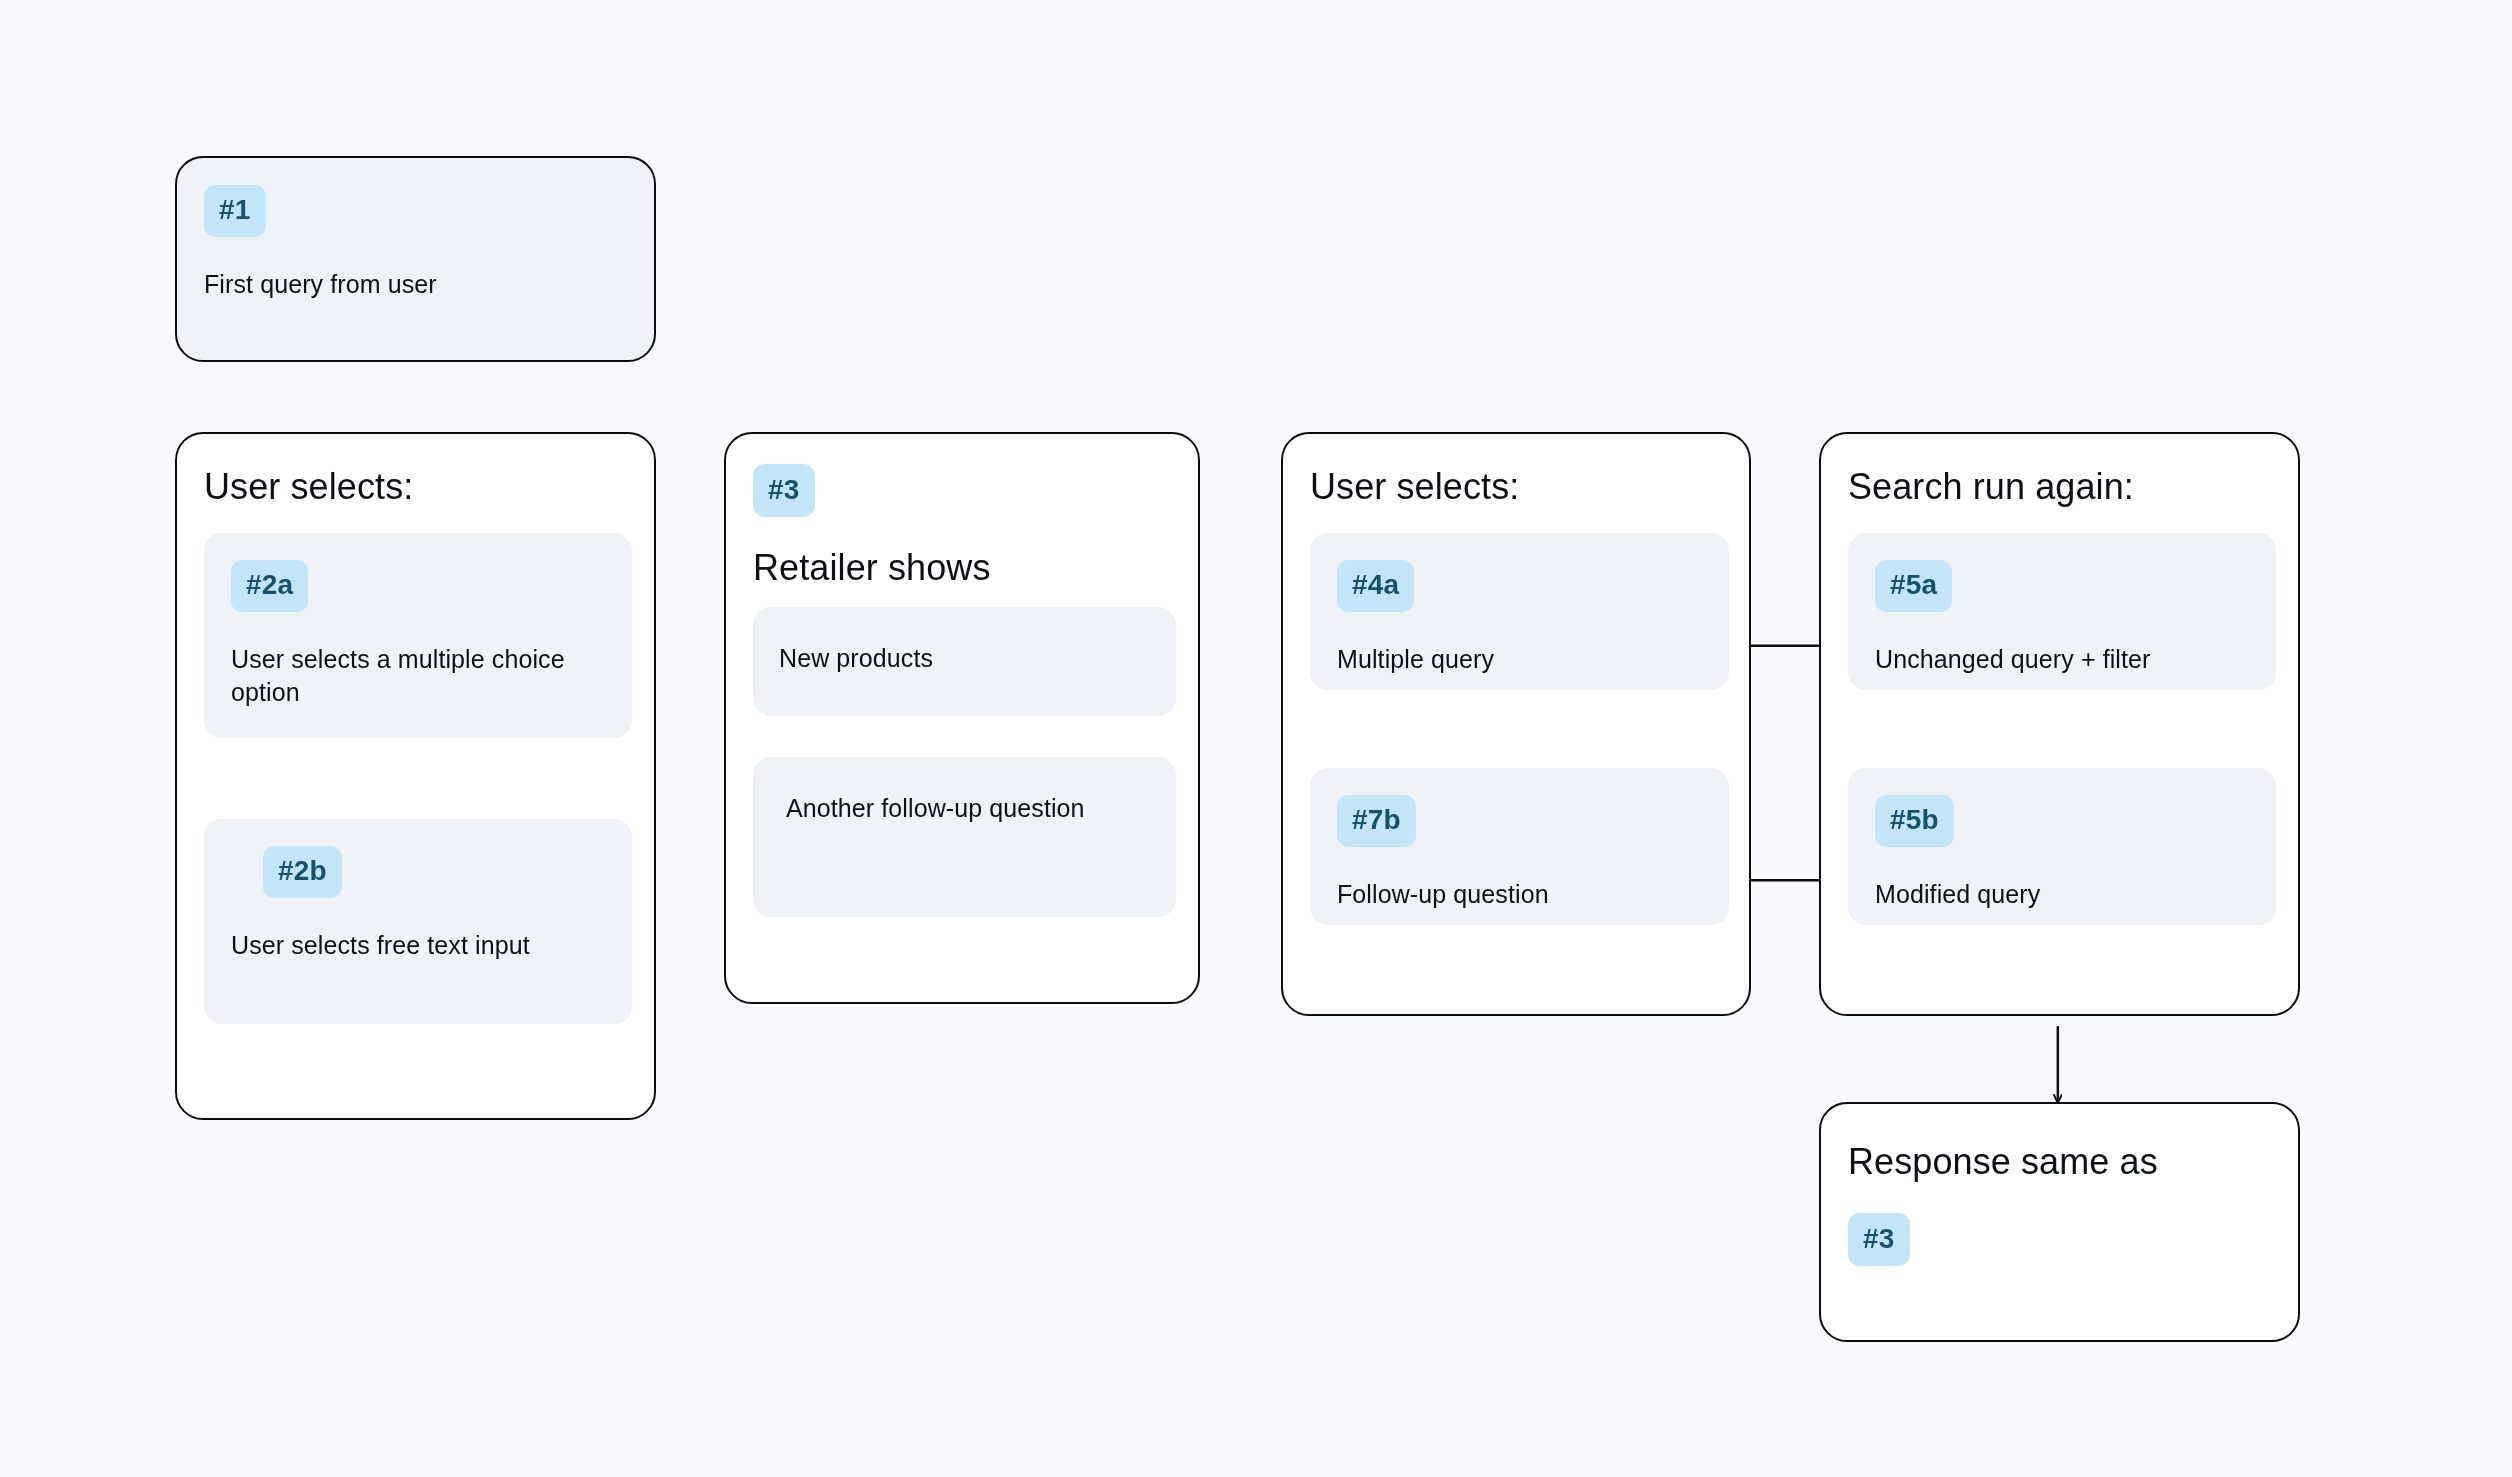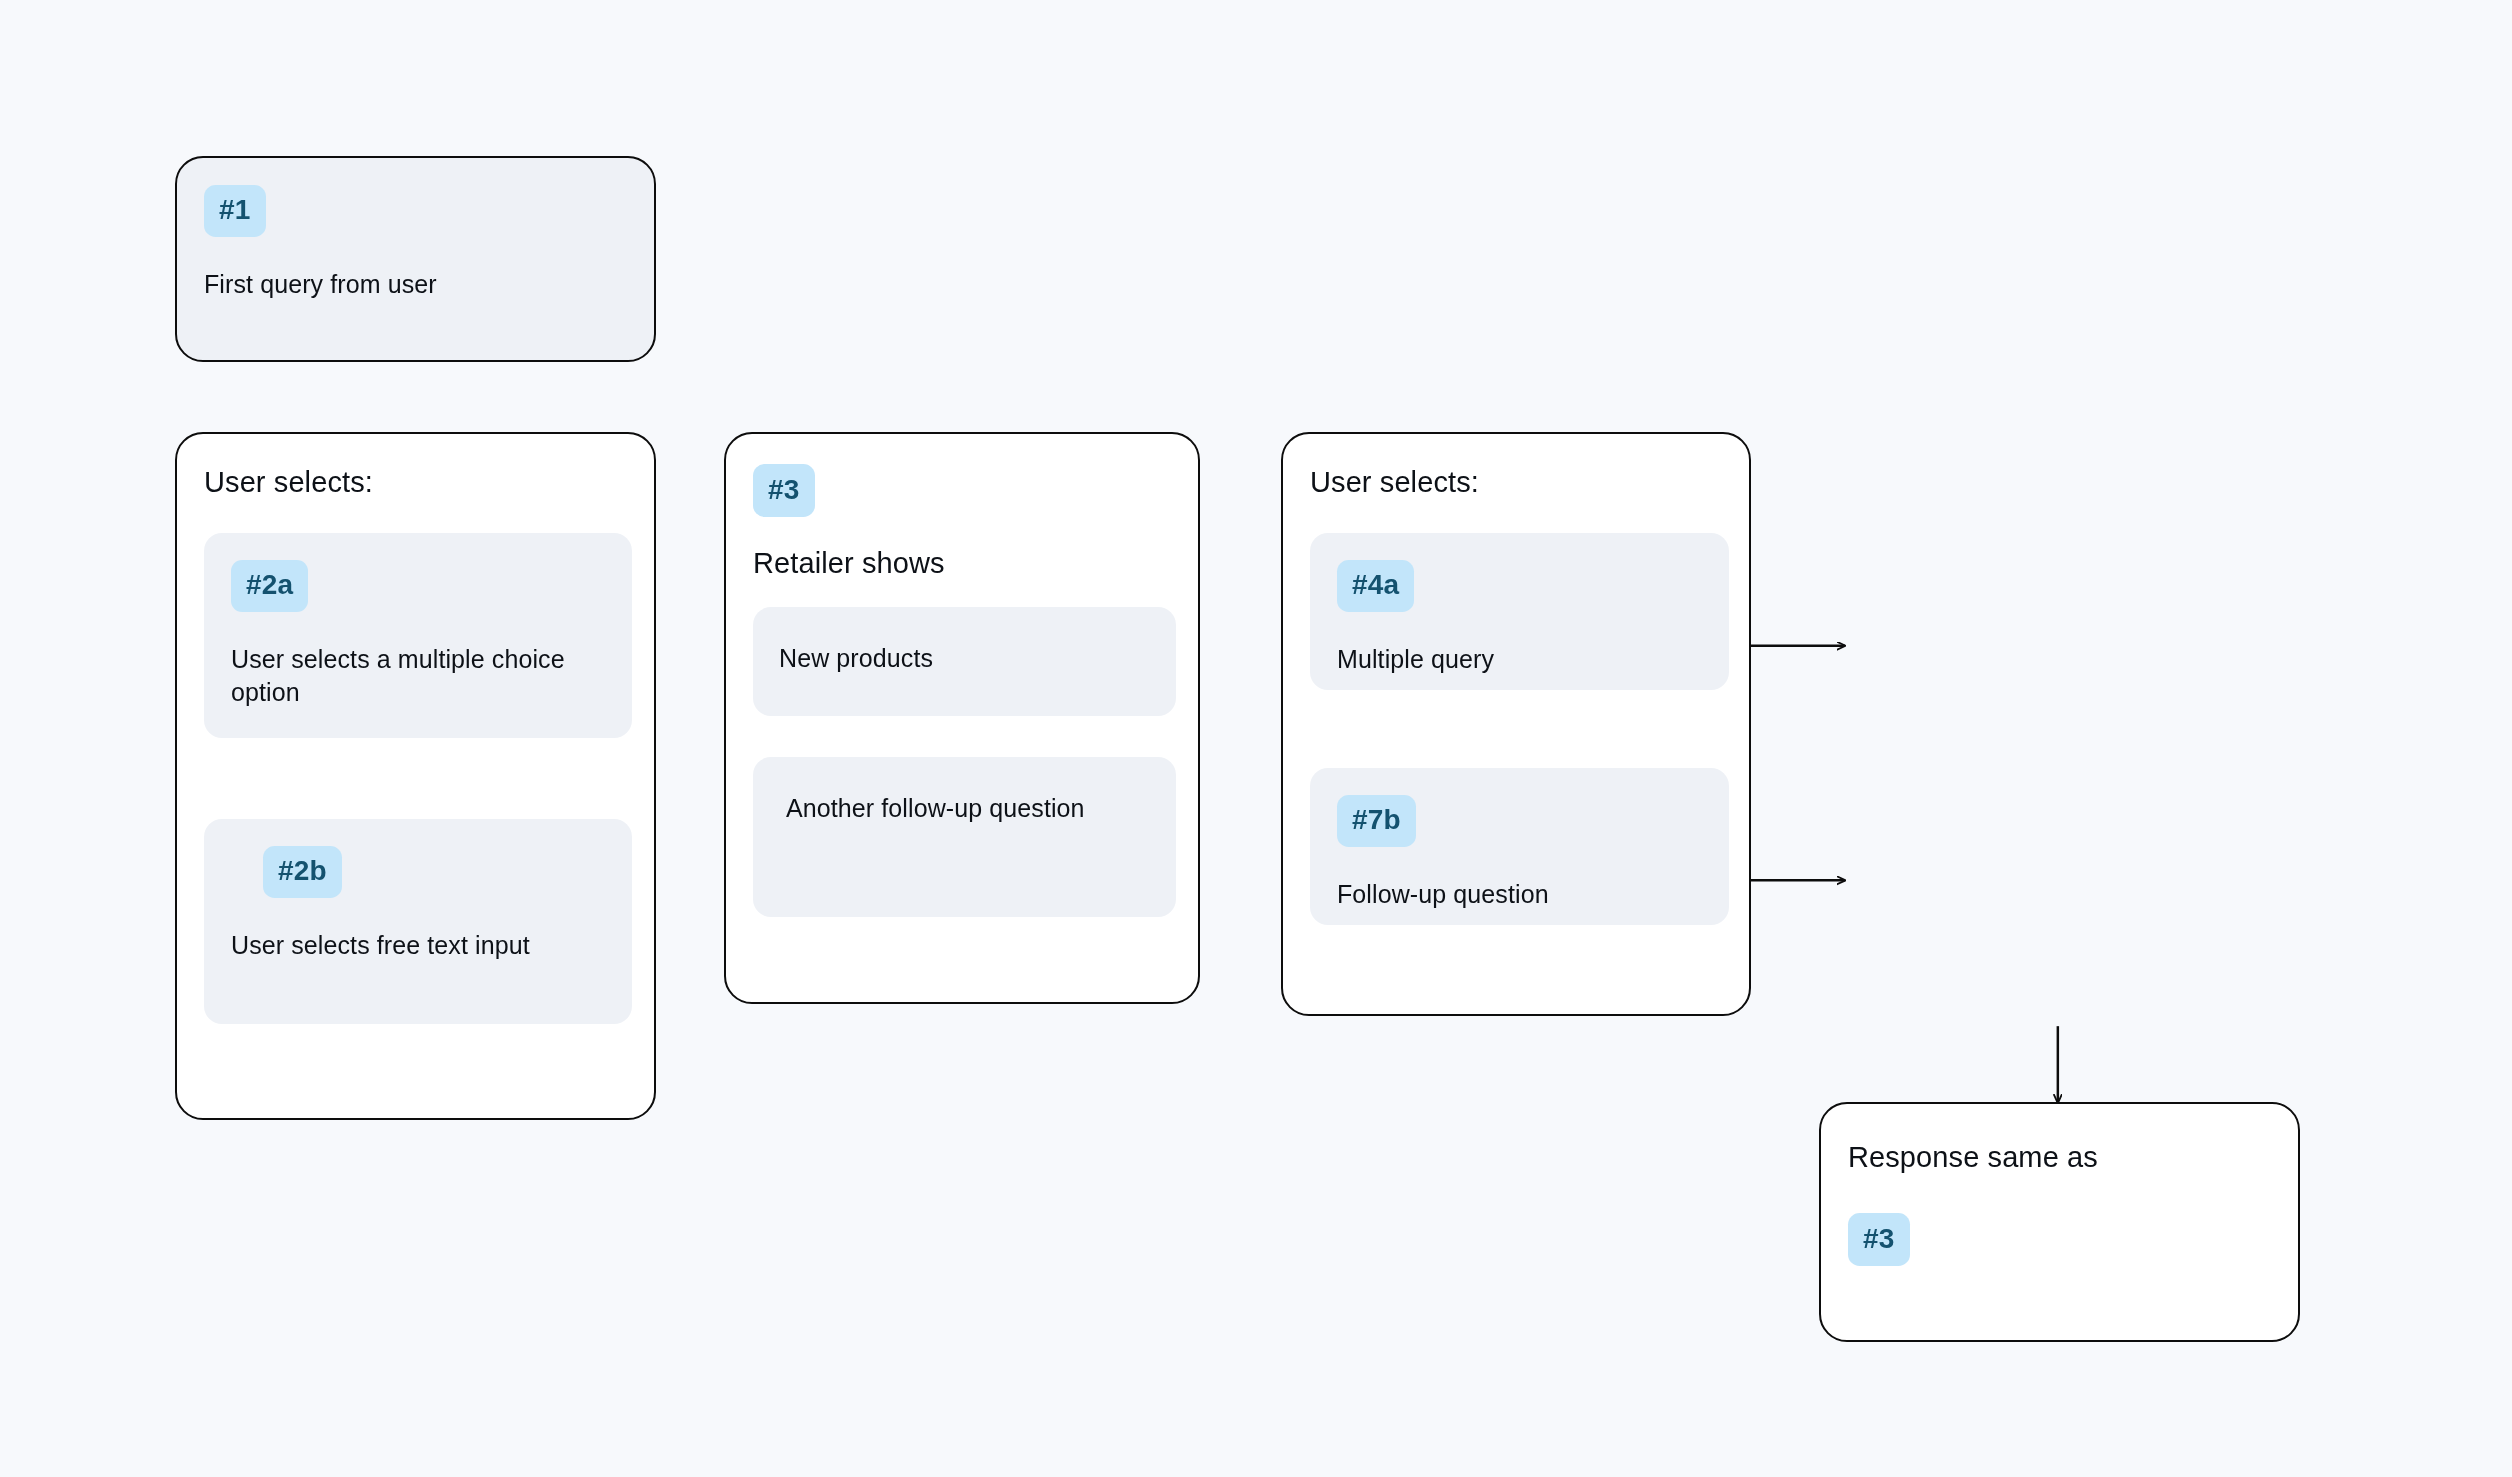--- a/index.html
+++ b/index.html
@@ -39,21 +39,21 @@
     font-weight: 700;
     font-size: 28px;
     line-height: 1;
     padding: 11.6px 15px 13.3px 15px;
     border-radius: 11.6px;
     letter-spacing: 0.2px;
   }
 
   
   .card-title {
-    font-size: 29px;
+    font-size: 36px;
     line-height: 1.28;
     color: #0d1117;
     letter-spacing: 0.1px;
   }
   .item-text {
     font-size: 25px;
     line-height: 1.3;
     color: #0d1117;
     letter-spacing: 0.1px;
   }
@@ -133,20 +133,33 @@
       <span class="badge abs" style="left:27px; top:26.5px;">#4a</span>
       <div class="item-text abs" style="left:27px; top:110px; width:356px;">Multiple query</div>
     </div>
 
     <div class="inner" style="left:27px; top:334px; width:419px; height:157px;">
       <span class="badge abs" style="left:27px; top:26.5px;">#7b</span>
       <div class="item-text abs" style="left:27px; top:110px; width:356px;">Follow-up question</div>
     </div>
   </div>
 
+  <div class="card" style="left:1819px; top:432px; width:481px; height:584px;">
+    <div class="card-title abs" style="left:27px; top:30px; width:431px;">Search run again:</div>
+
+    <div class="inner" style="left:27px; top:99px; width:428px; height:157px;">
+      <span class="badge abs" style="left:27px; top:26.5px;">#5a</span>
+      <div class="item-text abs" style="left:27px; top:110px; width:390px;">Unchanged query + filter</div>
+    </div>
+
+    <div class="inner" style="left:27px; top:334px; width:428px; height:157px;">
+      <span class="badge abs" style="left:27px; top:26.5px;">#5b</span>
+      <div class="item-text abs" style="left:27px; top:110px; width:390px;">Modified query</div>
+    </div>
+  </div>
 
   <div class="card" style="left:1819px; top:1102px; width:481px; height:240px;">
     <div class="card-title abs" style="left:27px; top:35px; width:414px;">Response same as</div>
     <span class="badge abs" style="left:27px; top:109px;">#3</span>
   </div>
 
 </div>
 
 
 </body></html>

